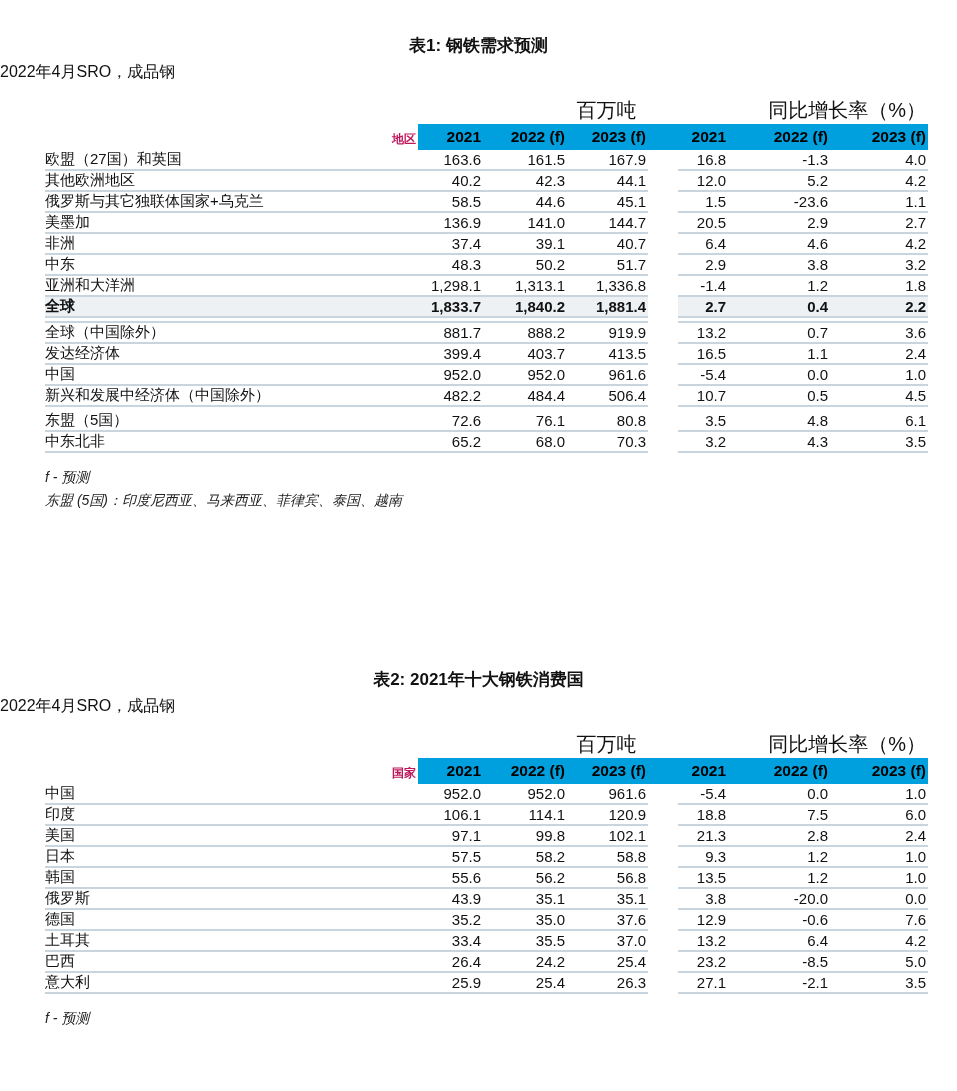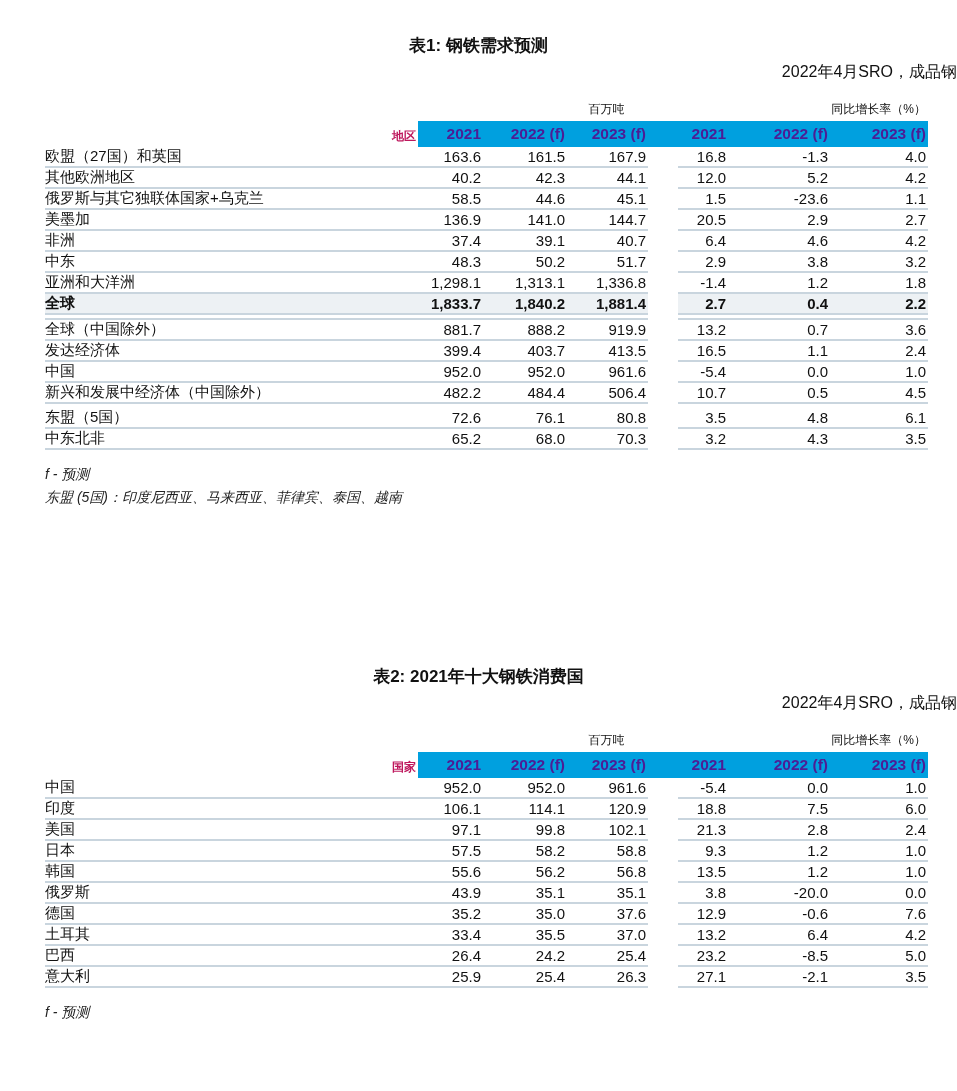--- a/index.html
+++ b/index.html
@@ -11,40 +11,40 @@
     font-family: "Liberation Sans", "DejaVu Sans", sans-serif;
     color: #111;
   }
   .page { padding-top: 36px; }
 
   .tbl-title {
     margin: 0; text-align: center;
     font-size: 17px; font-weight: bold; line-height: 20px;
   }
   .subtitle {
-    text-align: right; font-size: 16px; line-height: 19px; margin-top: 6px;
+    text-align: left; font-size: 16px; line-height: 19px; margin-top: 6px;
   }
 
   table.data {
     border-collapse: collapse; table-layout: fixed;
     margin: 16px 0 0 45px;
   }
   table.data td {
     font-size: 15px; height: 20px; padding: 0 2px 0 0;
     vertical-align: middle; white-space: nowrap;
   }
   td.num { text-align: right; }
 
   
-  tr.group-row td { font-size: 12px; height: 24px; border: none; }
+  tr.group-row td { font-size: 20px; height: 24px; border: none; }
   tr.group-row td.center { text-align: center; }
 
   
   tr.head-row td {
-    background: #00A0DF; color: #4c1d95;
+    background: #00A0DF; color: #000000;
     font-weight: bold; font-size: 15.5px; height: 26px;
   }
   tr.head-row td.label-head {
     background: transparent; color: #be185d;
     font-size: 12px; vertical-align: bottom; padding-bottom: 2px; text-align: right;
   }
 
   
   tbody.rows td { border-bottom: 2px solid #c9d5de; }
   tbody.rows td.gap { border-bottom: none; }

